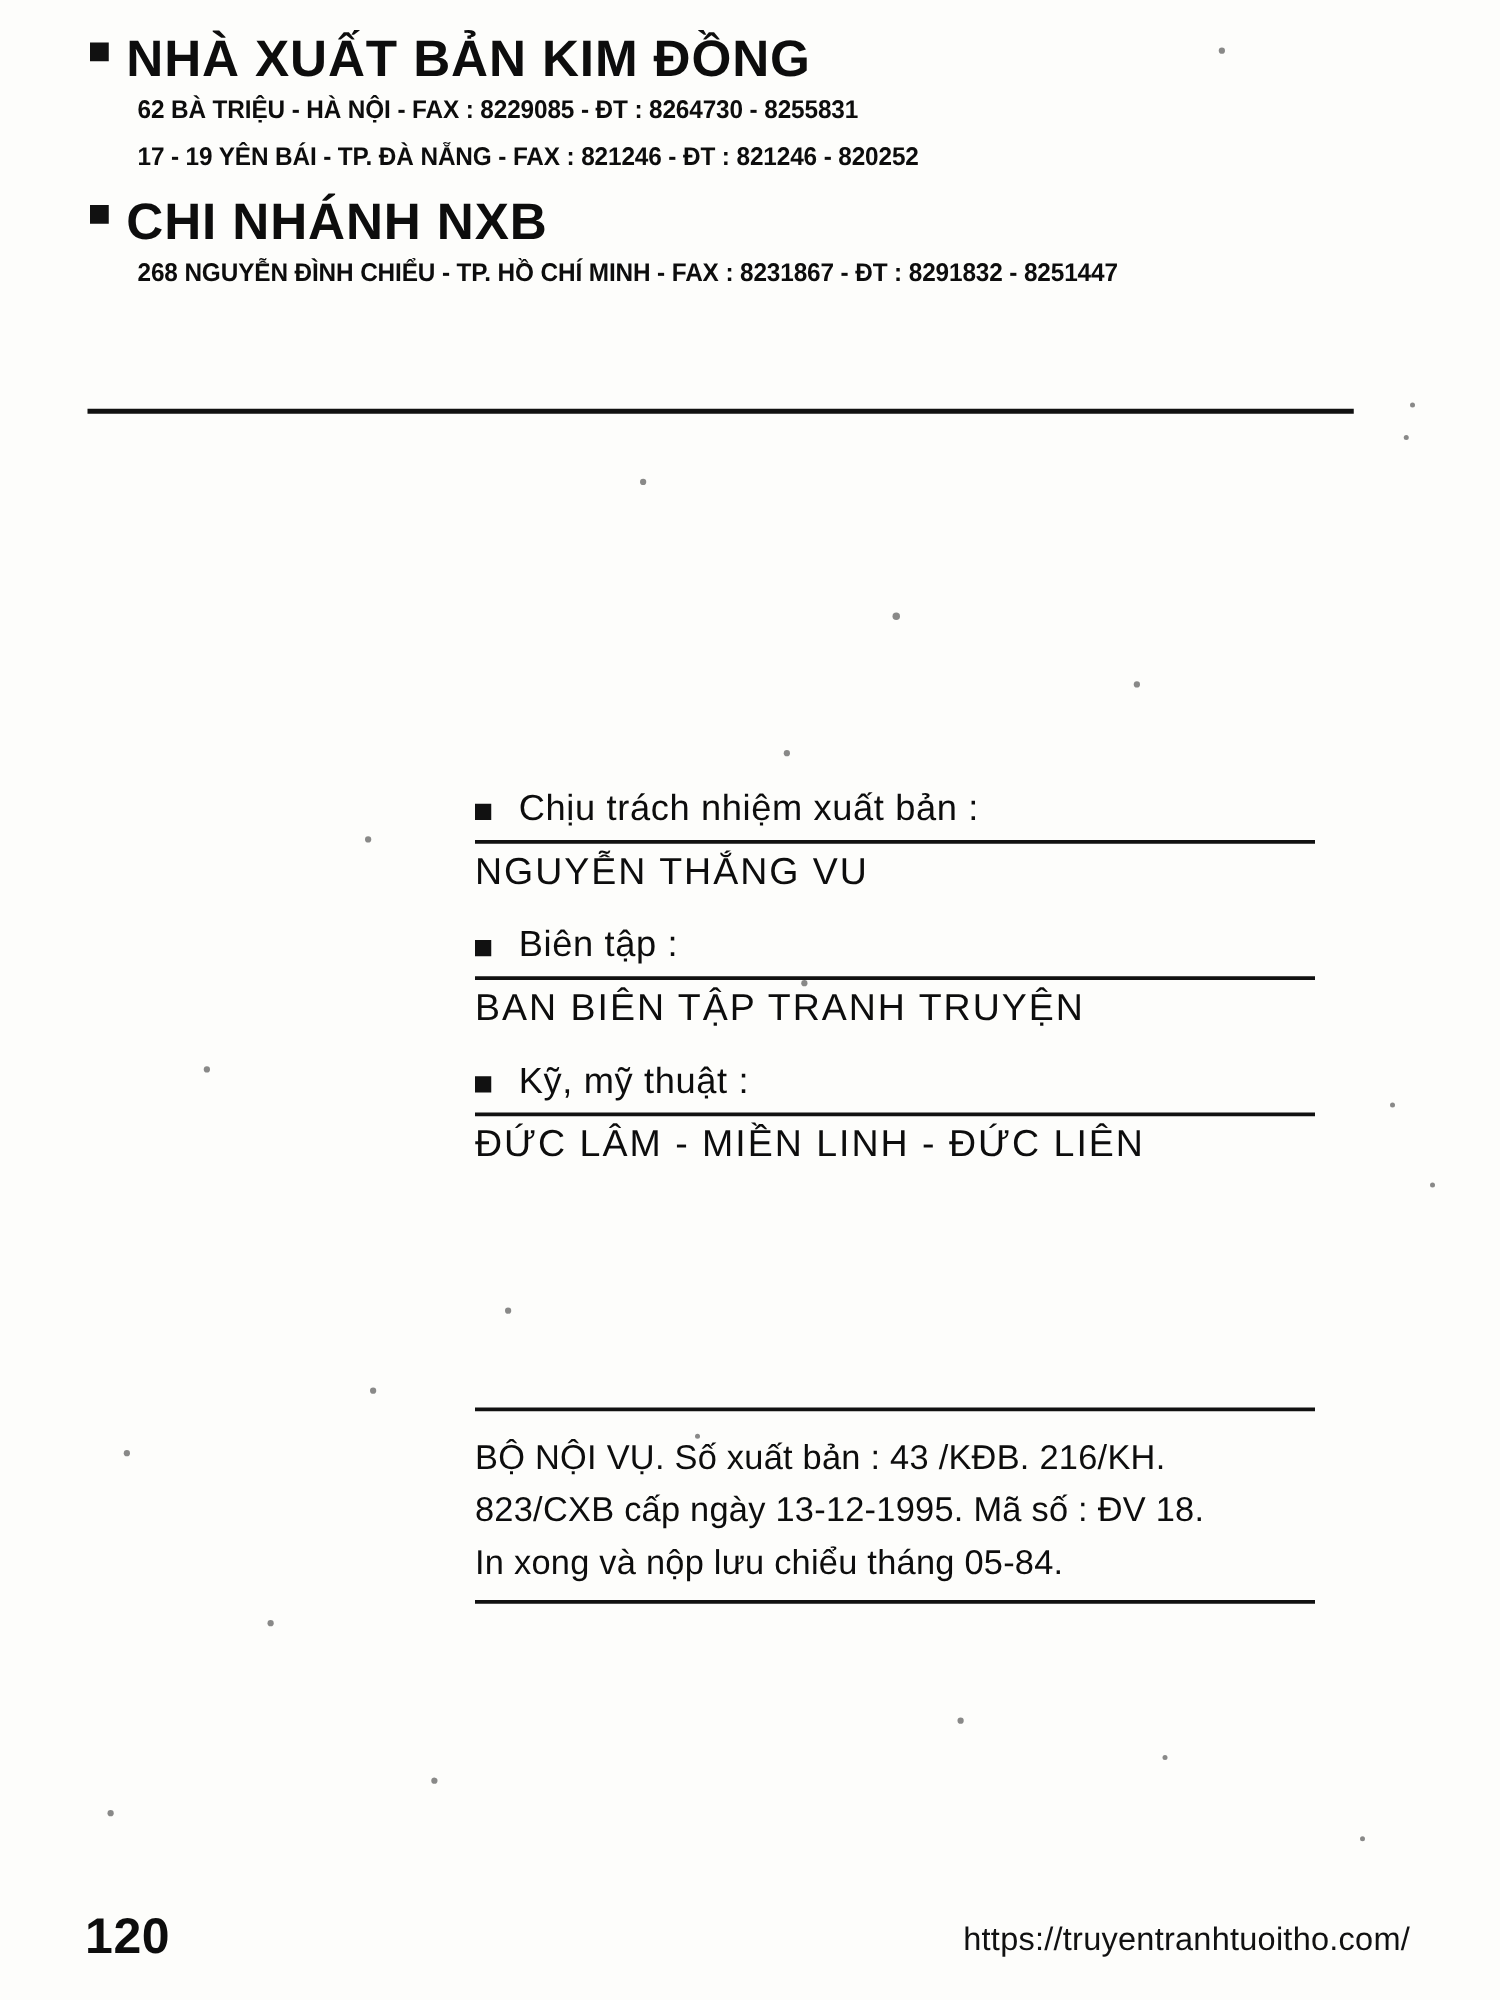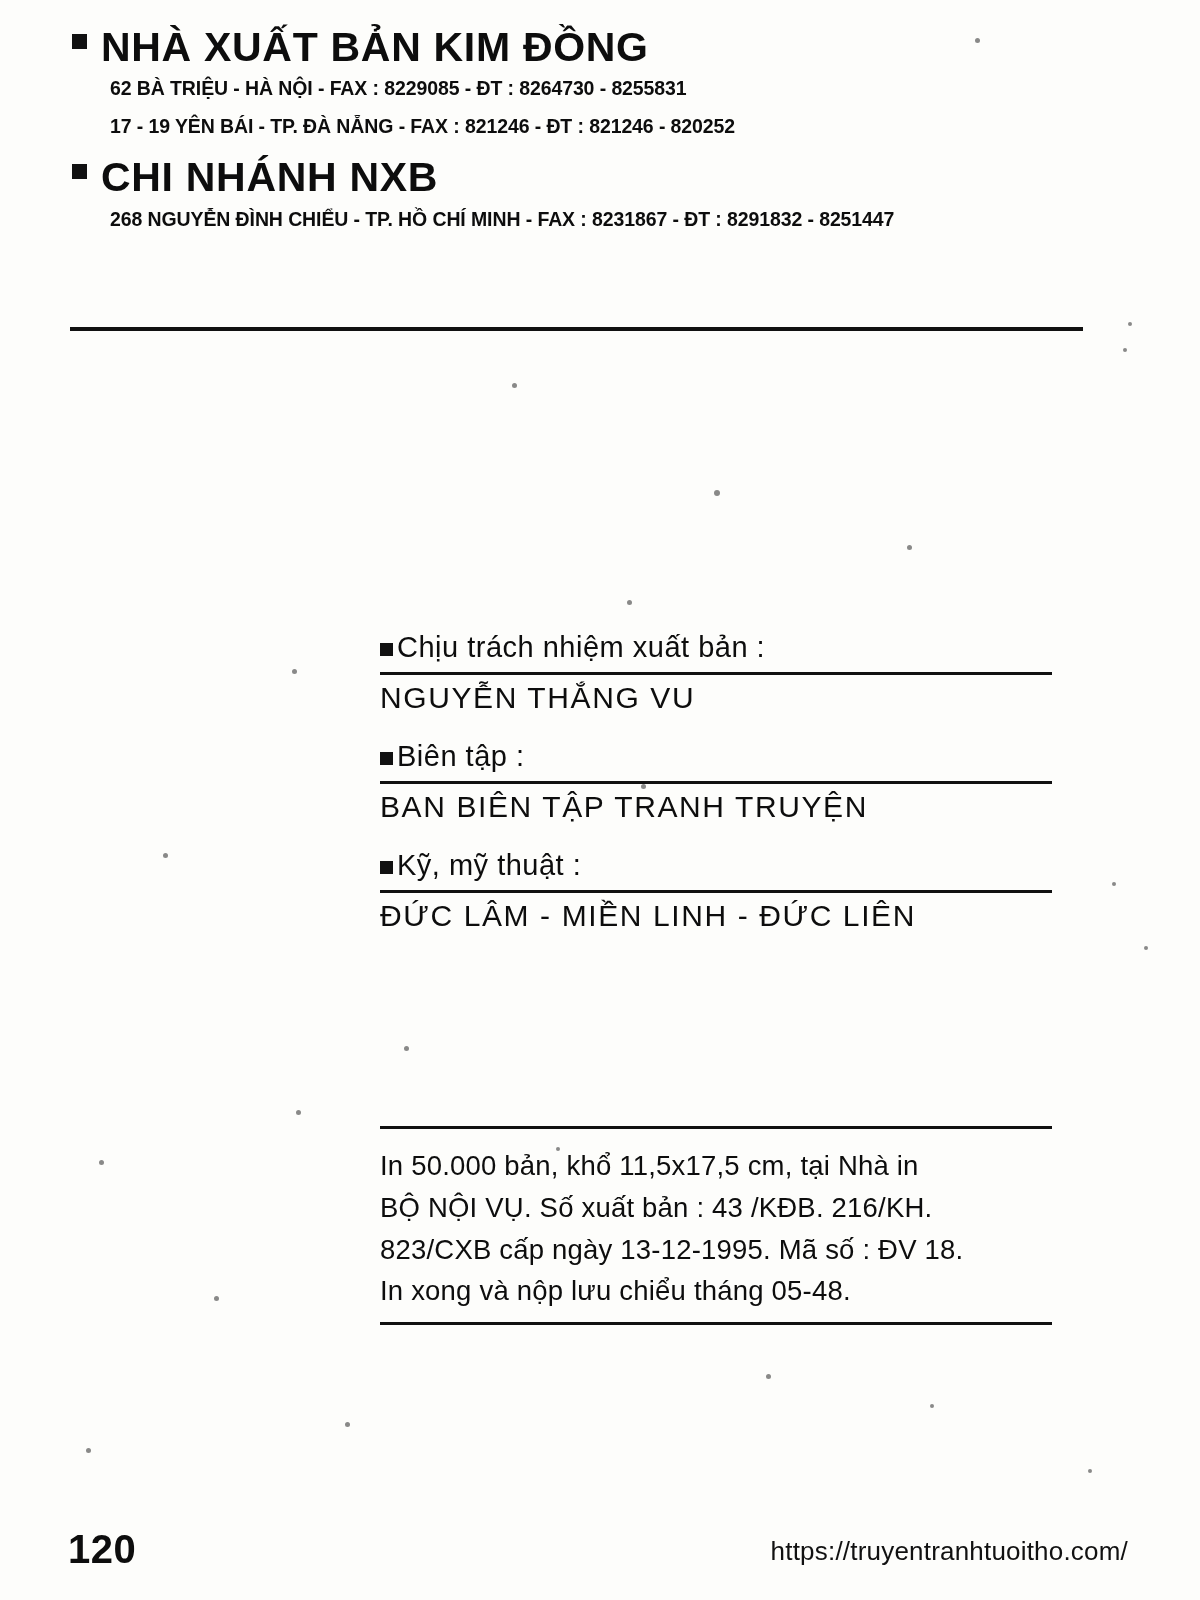--- a/index.html
+++ b/index.html
@@ -77,21 +77,21 @@
     top: 632px;
     left: 380px;
     width: 672px;
   }
   .credit-item {
     margin-bottom: 26px;
   }
   .credit-role-row {
     display: flex;
     align-items: flex-start;
-    gap: 4px;
+    gap: 22px;
   }
   .credit-role {
     font-size: 29px;
     letter-spacing: 0.5px;
     line-height: 1.1;
     white-space: nowrap;
   }
   .credit-rule {
     height: 3px;
     background: #111;
@@ -232,22 +232,21 @@
     </div>
     <div class="credit-rule"></div>
     <div class="credit-name">ĐỨC LÂM - MIỀN LINH - ĐỨC LIÊN</div>
   </div>
 
 </div>
 
 <div class="print-box">
   <div class="print-rule"></div>
   <div class="print-lines">
-    <div class="print-line">In 50.000 bản, khổ 11,5x17,5 cm, tại Nhà in</div>
     <div class="print-line">BỘ NỘI VỤ. Số xuất bản :   43   /KĐB. 216/KH.</div>
     <div class="print-line">823/CXB cấp ngày 13-12-1995. Mã số : ĐV 18.</div>
-    <div class="print-line">In xong và nộp lưu chiểu tháng 05-48.</div>
+    <div class="print-line">In xong và nộp lưu chiểu tháng 05-84.</div>
   </div>
   <div class="print-rule"></div>
 </div>
 
 <div class="page-number">120</div>
 <a class="footer-url" href="#">https://truyentranhtuoitho.com/</a>
 
 </body></html>

